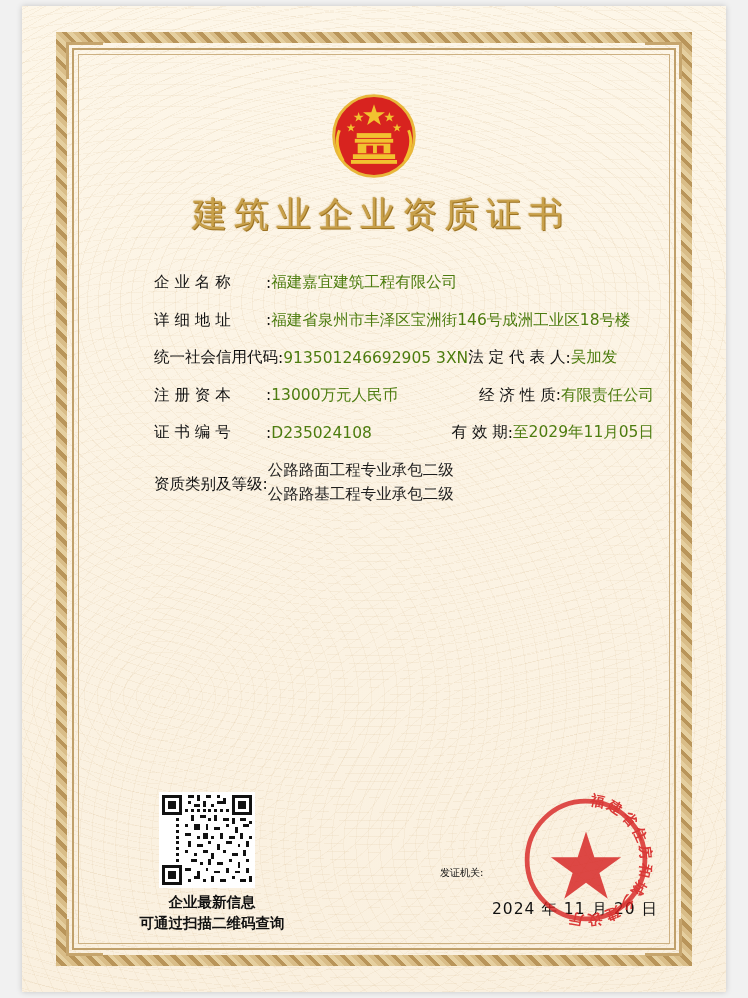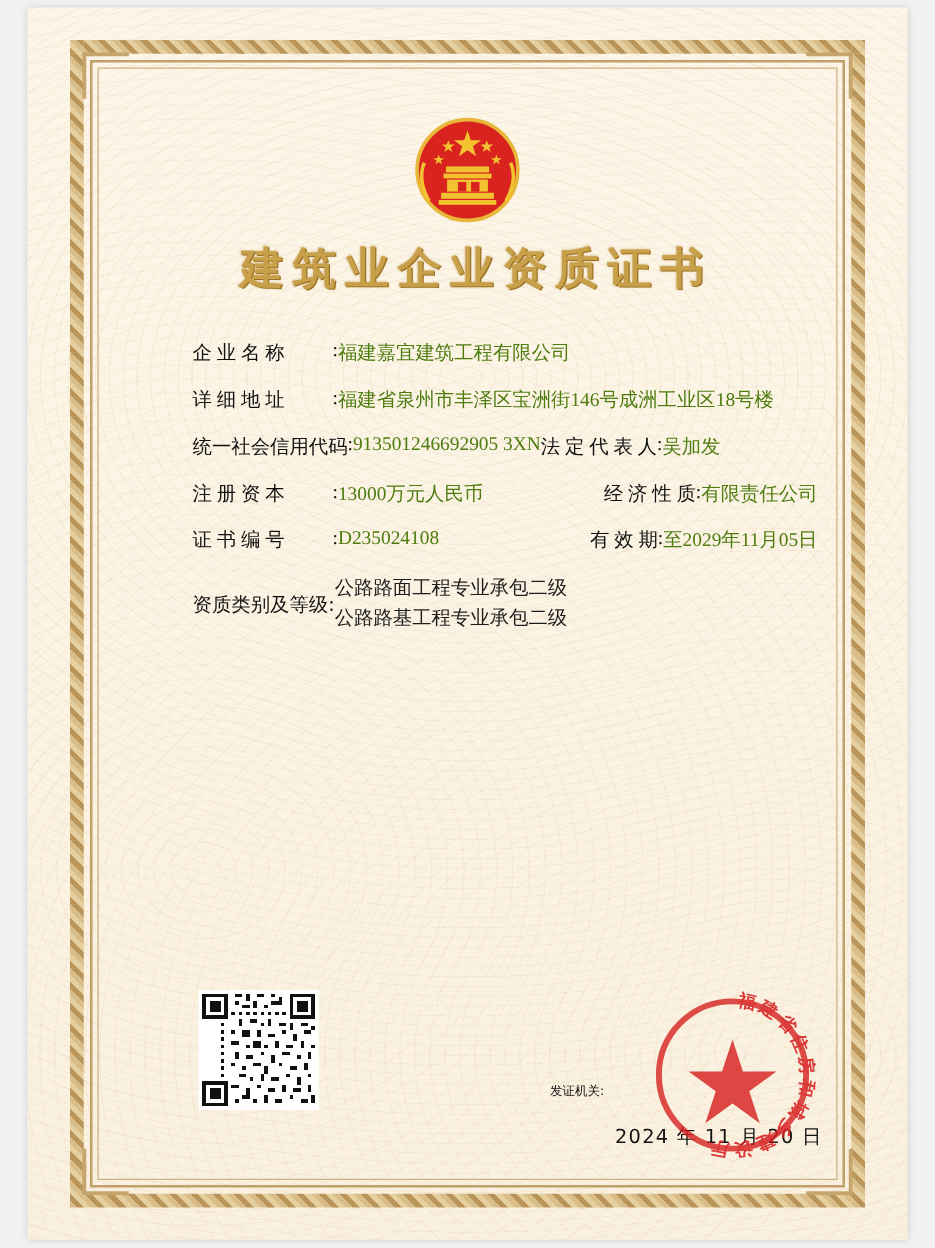--- a/index.html
+++ b/index.html
@@ -90,43 +90,42 @@
   }
 
   
   .title {
     position: absolute;
     top: 185px;
     left: 0; right: 0;
     text-align: center;
     font-size: 35px;
     letter-spacing: 7px;
-    font-weight: bold;
+    font-weight: normal;
     color: #c8a04a;
     text-shadow: 1px 1px 0 #9c7324, 0 0 2px rgba(180,140,60,0.8);
     font-family: "DejaVu Sans", sans-serif;
     padding-left: 14px;
   }
 
   
   .fields {
     position: absolute;
     left: 132px;
     top: 266px;
     right: 72px;
     color: #1d1d1d;
     font-size: 15.5px;
     font-family: "DejaVu Sans", sans-serif;
   }
   .row {
     display: flex;
-    align-items: flex-start;
+    align-items: center;
     margin-bottom: 16.5px;
     white-space: nowrap;
-    font-family: Liberation Serif, serif;
   }
   .lbl {
     color: #111;
     flex: 0 0 auto;
   }
   .val {
     color: #4d7c0f;
     flex: 0 0 auto;
   }
   .row .gapfill { flex: 1 1 auto; }
@@ -385,20 +384,24 @@
         <rect x="15" y="30" width="1" height="1"></rect>
           <rect x="18" y="29" width="1" height="2"></rect>
           <rect x="21" y="30" width="2" height="1"></rect>
         <rect x="25" y="29" width="1" height="1"></rect>
           <rect x="28" y="30" width="2" height="1"></rect>
           <rect x="31" y="29" width="1" height="2"></rect>
       </g>
     </svg>
   </div>
 
+  <div class="qr-caption">
+    <div>企业最新信息</div>
+    <div>可通过扫描二维码查询</div>
+  </div>
 
   <div class="issuer">
     <span>发证机关</span><span>:</span>
   </div>
 
   <div class="issue-date">
     <span>2024</span>
     <span>年</span>
     <span>11</span>
     <span>月</span>

